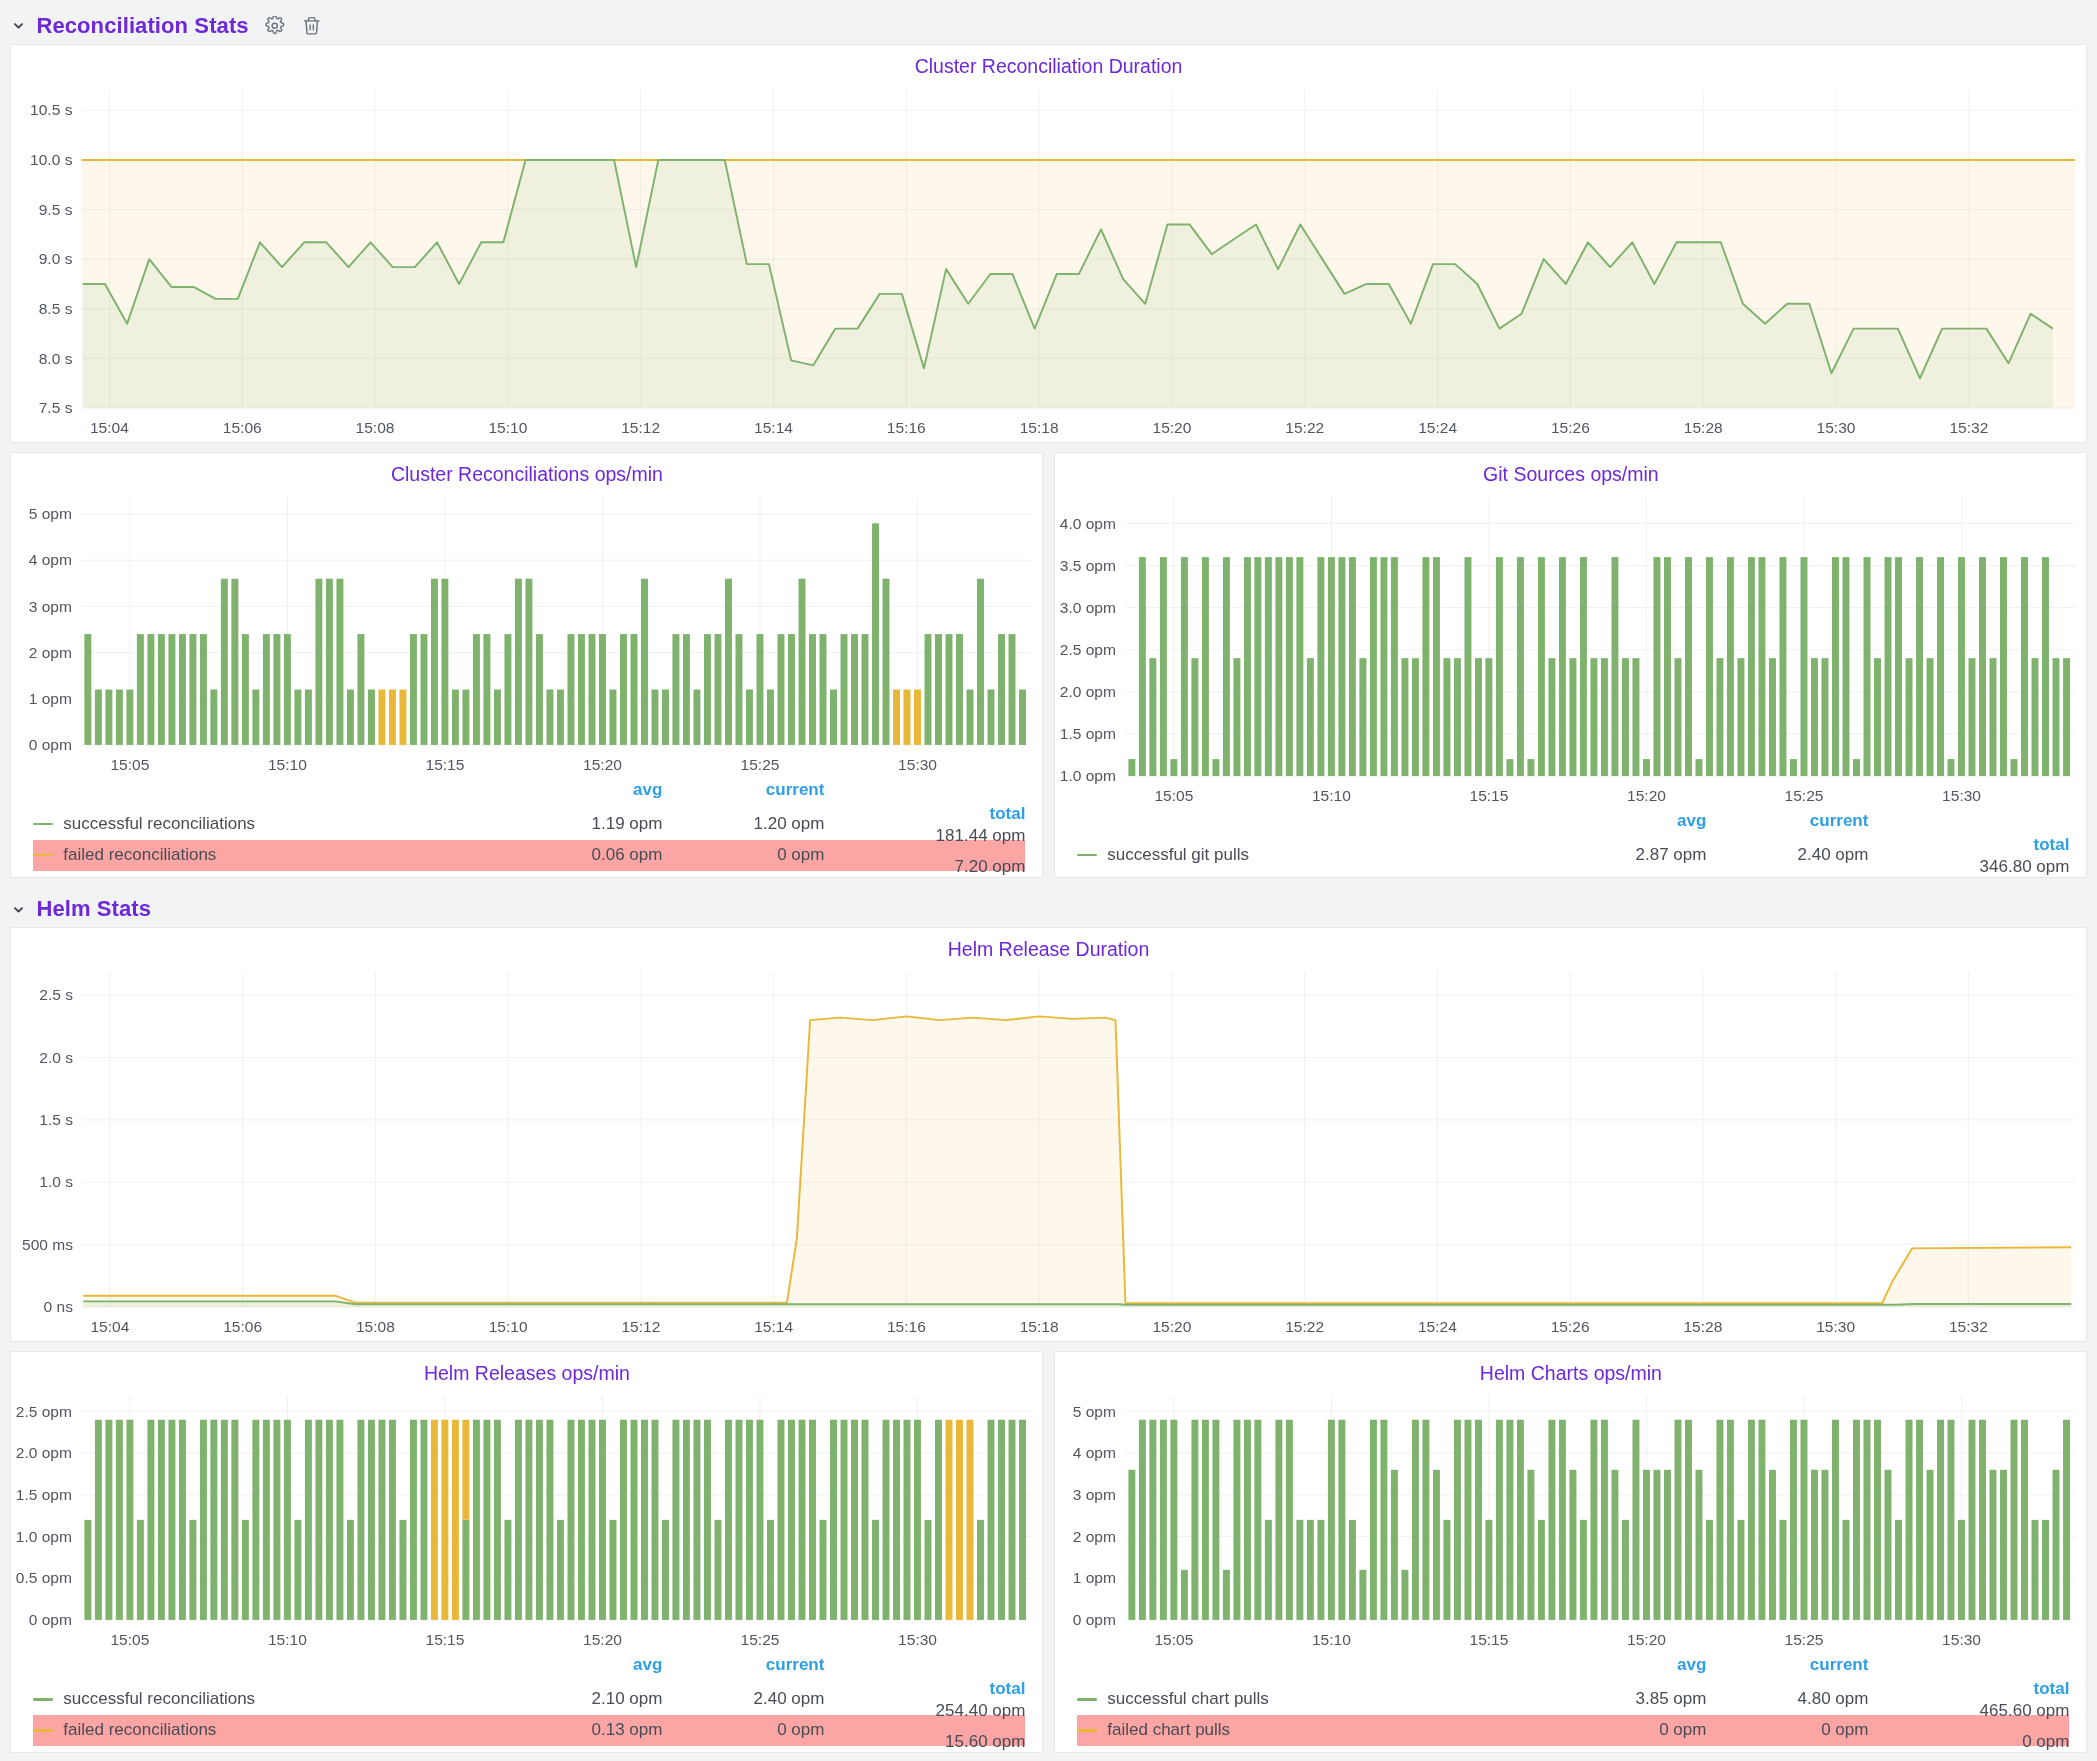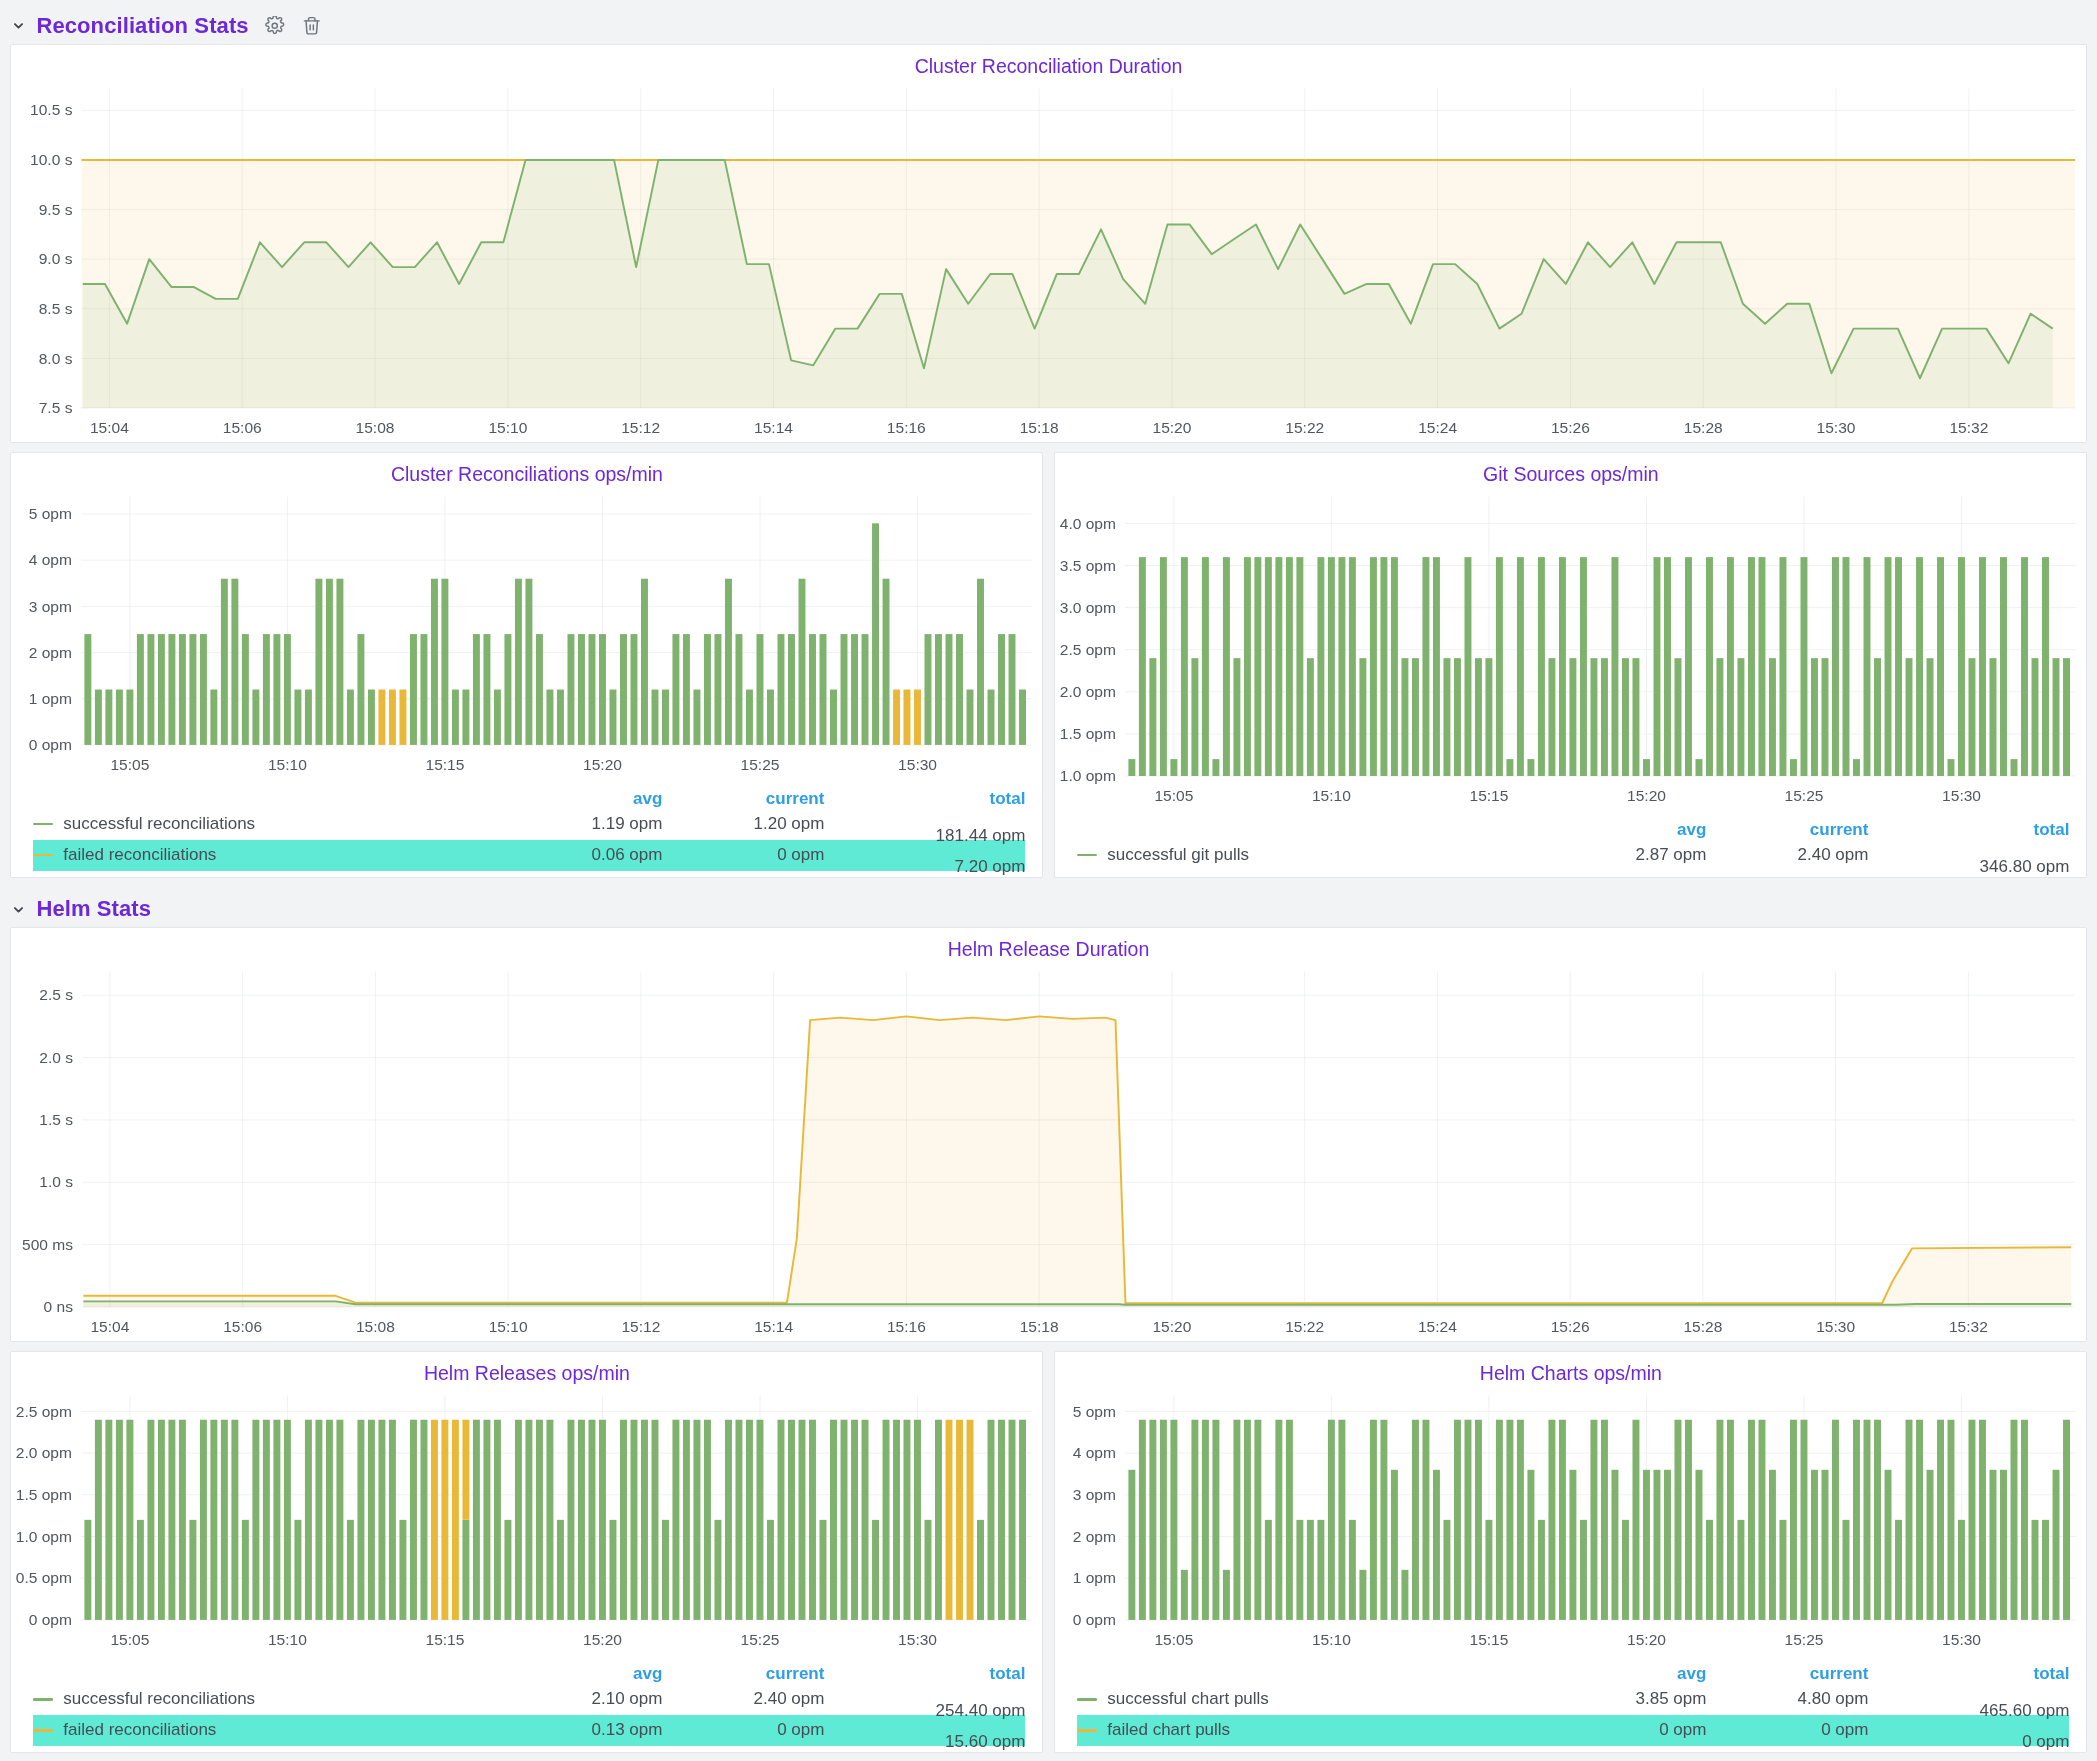--- a/index.html
+++ b/index.html
@@ -20,26 +20,26 @@
   }
   .panel-title{
     text-align:center;font-size:19.5px;font-weight:500;color:#6d28d9;
     padding:10.4px 0 3.9px 0;flex:0 0 auto;
   }
   .chart-box{flex:1 1 auto;min-height:0;position:relative;}
   .chart-box svg{display:block;}
   .row2{display:grid;grid-template-columns:1fr 1fr;gap:11px;margin-top:9px;}
   svg text{font-size:24px;fill:#52565e;font-family:"Liberation Sans",sans-serif;}
   .legend{flex:0 0 auto;padding:0 17px 6.5px 22px;font-size:17px;color:#484d55;}
-  .stats-head{display:flex;align-items:flex-end;height:28.5px;font-weight:bold;color:#2e9fe6;}
+  .stats-head{display:flex;align-items:flex-start;height:28.5px;font-weight:bold;color:#2e9fe6;}
   .stats-head .lbl{flex:1;}
   .col{width:162px;text-align:right;}
   .col.total{width:201px;margin-top:24px;}
   .legend-row{display:flex;align-items:center;height:31px;}
-  .legend-row.alt{background:#5eead4;}
+  .legend-row.alt{background:#fca5a5;}
   .dash{width:19.5px;height:2.6px;border-radius:1.3px;margin-right:10.4px;flex:0 0 auto;}
   .dash-green{background:#7eb26d;}
   .dash-orange{background:#eab839;}
   .legend-row .lbl{flex:1;cursor:pointer;}
 </style>
 </head>
 <body>
 
 <div class="section-head">
   <svg class="chev" viewBox="0 0 24 24" fill="none" stroke="currentColor" stroke-width="2.6" stroke-linecap="round" stroke-linejoin="round">

